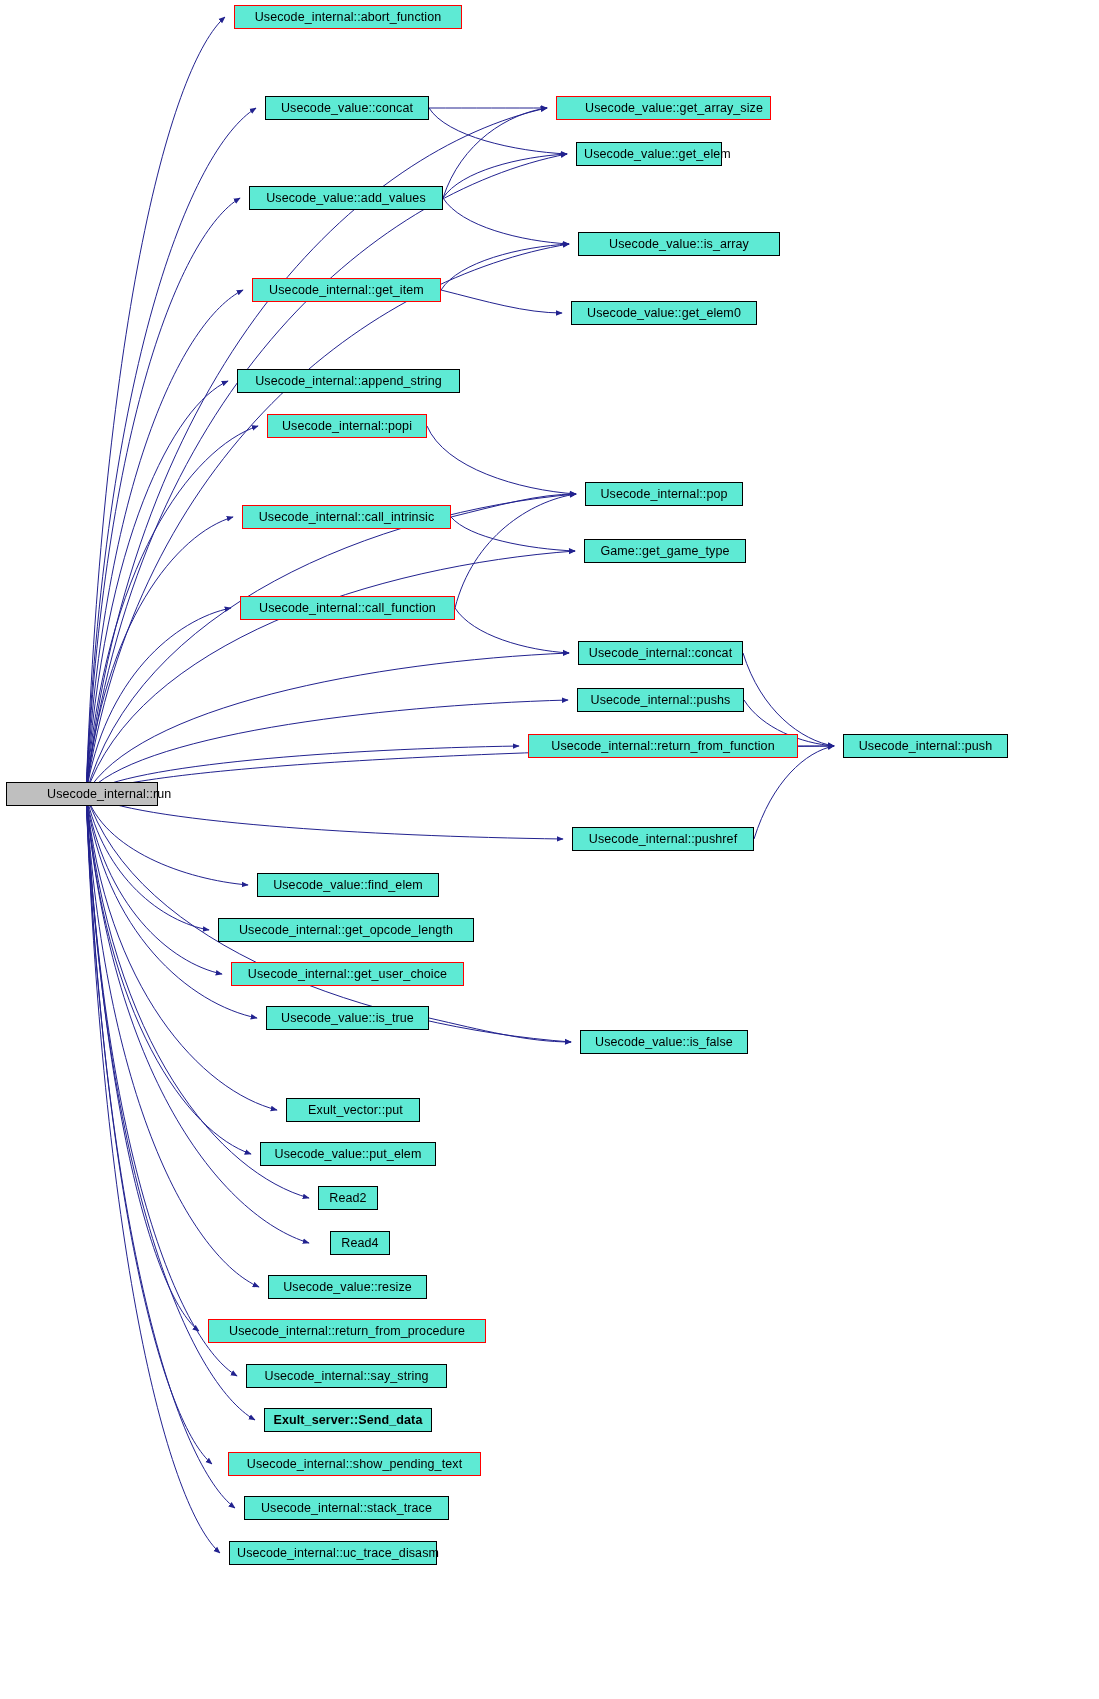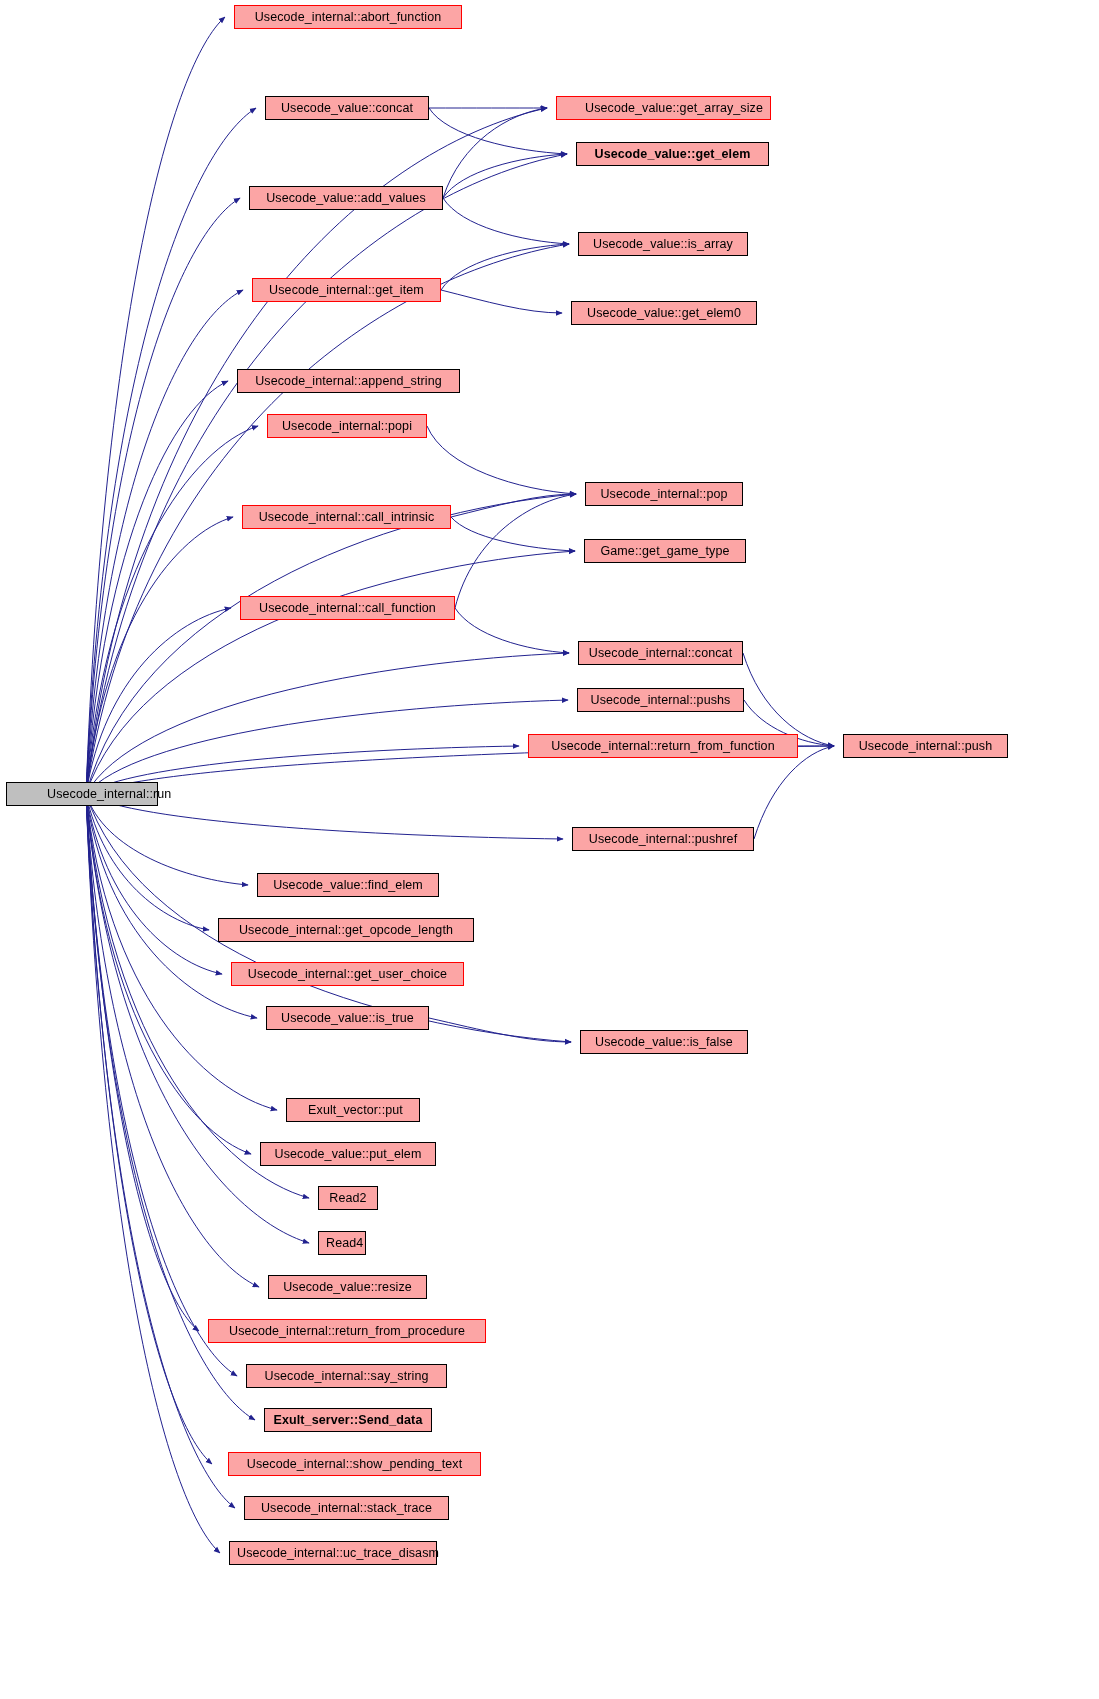--- a/index.html
+++ b/index.html
@@ -21,21 +21,21 @@
     position: absolute;
     left: 0;
     top: 0;
     width: 1099px;
     height: 1699px;
   }
   .node {
     position: absolute;
     box-sizing: border-box;
     border: 1px solid #000000;
-    background: #fca5a5;
+    background: #5eead4;
     height: 24px;
     line-height: 22px;
     font-size: 12.5px;
     color: #000000;
     text-align: center;
     white-space: nowrap;
     padding: 0 7px;
     letter-spacing: 0.1px;
   }
   .node.red {
@@ -106,23 +106,23 @@
       <path d="M 744 700 C 762 728.52, 801.42 743.24, 834 746" fill="none" stroke="#22228f" stroke-width="1" marker-end="url(#arrow)"></path>
       <path d="M 798 746 C 813.75 746, 827.25 746, 834 746" fill="none" stroke="#22228f" stroke-width="1" marker-end="url(#arrow)"></path>
       <path d="M 754 839 C 772 781.34, 805.62 751.58, 834 746" fill="none" stroke="#22228f" stroke-width="1" marker-end="url(#arrow)"></path>
       <path d="M 429 1018 C 481.85 1030, 527.15 1042, 571 1042" fill="none" stroke="#22228f" stroke-width="1" marker-end="url(#arrow)"></path>
     </svg>
   <div id="node-layer">
       <div class="node root" style="left: 6px; top: 782px; width: 152px; padding-left: 40px;"><span>Usecode_internal::run</span></div>
       <div class="node red" style="left: 234px; top: 5px; width: 228px;"><span>Usecode_internal::abort_function</span></div>
       <div class="node" style="left: 265px; top: 96px; width: 164px;"><span>Usecode_value::concat</span></div>
       <div class="node red" style="left: 556px; top: 96px; width: 215px; padding-left: 28px;"><span>Usecode_value::get_array_size</span></div>
-      <div class="node" style="left: 576px; top: 142px; width: 193px; font-weight: bold;"><span>Usecode_value::get_elem</span></div>
+      <div class="node" style="left: 576px; top: 142px; width: 146px;"><span>Usecode_value::get_elem</span></div>
       <div class="node" style="left: 249px; top: 186px; width: 194px;"><span>Usecode_value::add_values</span></div>
-      <div class="node" style="left: 578px; top: 232px; width: 170px;"><span>Usecode_value::is_array</span></div>
+      <div class="node" style="left: 578px; top: 232px; width: 202px;"><span>Usecode_value::is_array</span></div>
       <div class="node red" style="left: 252px; top: 278px; width: 189px;"><span>Usecode_internal::get_item</span></div>
       <div class="node" style="left: 571px; top: 301px; width: 186px;"><span>Usecode_value::get_elem0</span></div>
       <div class="node" style="left: 237px; top: 369px; width: 223px;"><span>Usecode_internal::append_string</span></div>
       <div class="node red" style="left: 267px; top: 414px; width: 160px;"><span>Usecode_internal::popi</span></div>
       <div class="node" style="left: 585px; top: 482px; width: 158px;"><span>Usecode_internal::pop</span></div>
       <div class="node red" style="left: 242px; top: 505px; width: 209px;"><span>Usecode_internal::call_intrinsic</span></div>
       <div class="node" style="left: 584px; top: 539px; width: 162px;"><span>Game::get_game_type</span></div>
       <div class="node red" style="left: 240px; top: 596px; width: 215px;"><span>Usecode_internal::call_function</span></div>
       <div class="node" style="left: 578px; top: 641px; width: 165px;"><span>Usecode_internal::concat</span></div>
       <div class="node" style="left: 577px; top: 688px; width: 167px;"><span>Usecode_internal::pushs</span></div>
@@ -130,21 +130,21 @@
       <div class="node" style="left: 843px; top: 734px; width: 165px;"><span>Usecode_internal::push</span></div>
       <div class="node" style="left: 572px; top: 827px; width: 182px;"><span>Usecode_internal::pushref</span></div>
       <div class="node" style="left: 257px; top: 873px; width: 182px;"><span>Usecode_value::find_elem</span></div>
       <div class="node" style="left: 218px; top: 918px; width: 256px;"><span>Usecode_internal::get_opcode_length</span></div>
       <div class="node red" style="left: 231px; top: 962px; width: 233px;"><span>Usecode_internal::get_user_choice</span></div>
       <div class="node" style="left: 266px; top: 1006px; width: 163px;"><span>Usecode_value::is_true</span></div>
       <div class="node" style="left: 580px; top: 1030px; width: 168px;"><span>Usecode_value::is_false</span></div>
       <div class="node" style="left: 286px; top: 1098px; width: 134px; padding-left: 12px;"><span>Exult_vector::put</span></div>
       <div class="node" style="left: 260px; top: 1142px; width: 176px;"><span>Usecode_value::put_elem</span></div>
       <div class="node" style="left: 318px; top: 1186px; width: 60px;"><span>Read2</span></div>
-      <div class="node" style="left: 318px; top: 1231px; width: 48px;"><span>Read4</span></div>
+      <div class="node" style="left: 330px; top: 1231px; width: 60px;"><span>Read4</span></div>
       <div class="node" style="left: 268px; top: 1275px; width: 159px;"><span>Usecode_value::resize</span></div>
       <div class="node red" style="left: 208px; top: 1319px; width: 278px;"><span>Usecode_internal::return_from_procedure</span></div>
       <div class="node" style="left: 246px; top: 1364px; width: 201px;"><span>Usecode_internal::say_string</span></div>
       <div class="node" style="left: 264px; top: 1408px; width: 168px; font-weight: bold;"><span>Exult_server::Send_data</span></div>
       <div class="node red" style="left: 228px; top: 1452px; width: 253px;"><span>Usecode_internal::show_pending_text</span></div>
       <div class="node" style="left: 244px; top: 1496px; width: 205px;"><span>Usecode_internal::stack_trace</span></div>
       <div class="node" style="left: 229px; top: 1541px; width: 208px;"><span>Usecode_internal::uc_trace_disasm</span></div>
     </div>
 </div>
 

